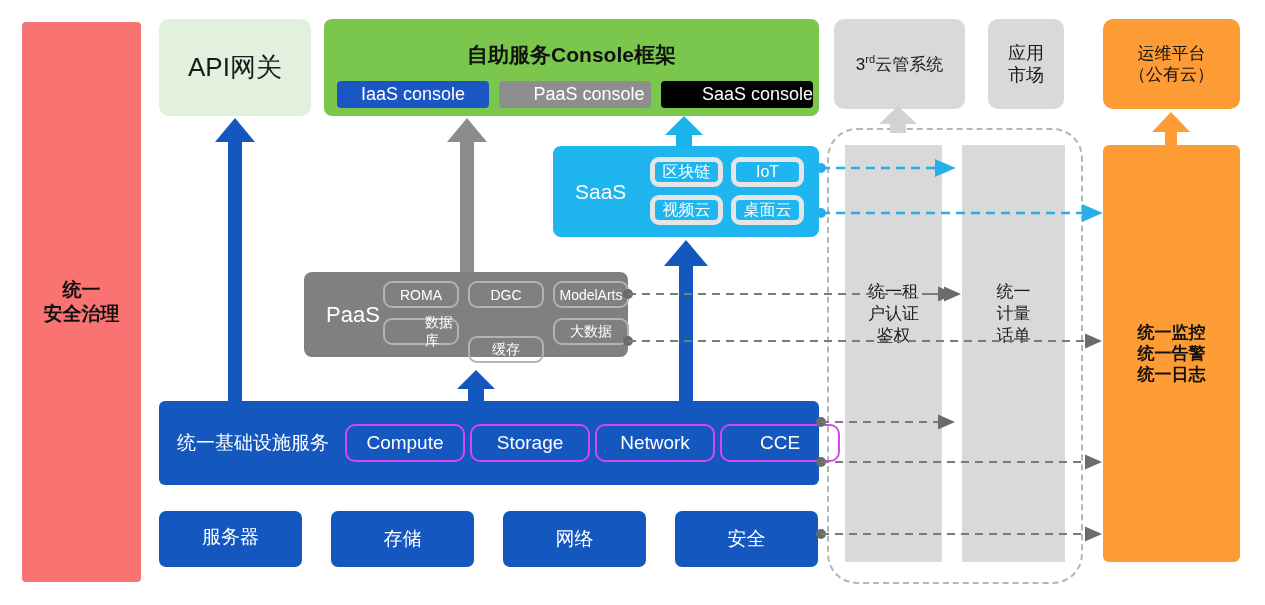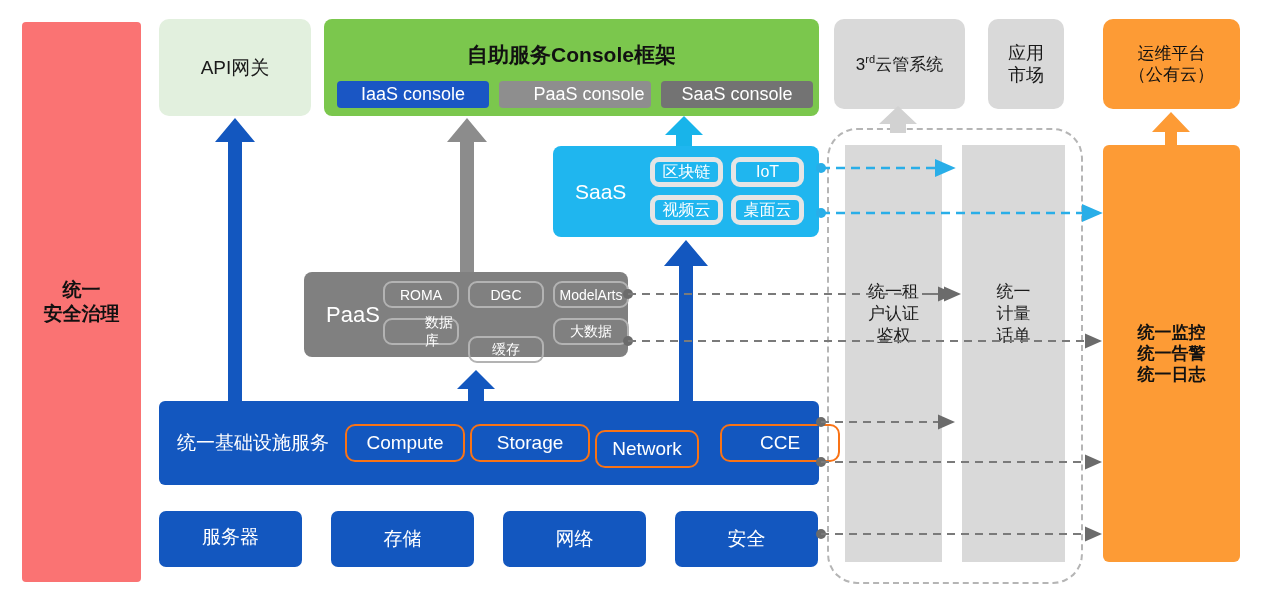--- a/index.html
+++ b/index.html
@@ -4,29 +4,29 @@
 <style>
   html,body{margin:0;padding:0;background:#ffffff;}
   body{font-family:"Liberation Sans","DejaVu Sans",sans-serif;}
   #stage{position:relative;width:1265px;height:605px;background:#fff;overflow:hidden;}
   .box{position:absolute;box-sizing:border-box;display:flex;align-items:center;justify-content:center;text-align:center;line-height:1.25;}
 
   
   .red-panel{background:#fa7373;border-radius:4px;color:#111;font-size:19px;font-weight:700;}
 
   
-  .apigw{background:#e2f0de;border-radius:10px;color:#1a1a1a;font-size:19px;}
+  .apigw{background:#e2f0de;border-radius:10px;color:#1a1a1a;font-size:26px;}
 
   
   .console-frame{background:#7bc74d;border-radius:8px;}
   .console-title{position:absolute;left:0;right:0;top:22px;text-align:center;color:#111;font-size:21px;font-weight:700;}
   .chip{position:absolute;box-sizing:border-box;display:flex;align-items:center;justify-content:center;color:#fff;font-size:18px;border-radius:4px;}
   .chip.iaas{background:#1a56c4;}
   .chip.paas{background:#8e8e8e;}
-  .chip.saas{background:#737373;}
+  .chip.saas{background:#000000;justify-content:flex-end;}
 
   
   .grey-box{background:#d9d9d9;border-radius:10px;color:#1a1a1a;font-size:17px;}
   .grey-box.small{font-size:18px;}
 
   
   .orange-box{background:#fd9b35;border-radius:6px;color:#111;font-size:17px;font-weight:700;}
   .orange-box.ops{border-radius:10px;font-weight:400;font-size:17px;}
 
   
@@ -35,21 +35,21 @@
   .pill{position:absolute;box-sizing:border-box;display:flex;align-items:center;justify-content:center;border:5px solid #e5e5e5;border-radius:9px;color:#fff;font-size:16px;}
 
   
   .paas-block{background:#808080;border-radius:8px;}
   .paas-label{position:absolute;left:22px;top:50%;transform:translateY(-50%);color:#fff;font-size:22px;}
   .ppill{position:absolute;box-sizing:border-box;display:flex;align-items:center;justify-content:center;border:2px solid #b3b3b3;border-radius:9px;color:#fff;font-size:14px;}
 
   
   .infra-bar{background:#1357bf;border-radius:6px;}
   .infra-label{position:absolute;left:18px;top:50%;transform:translateY(-50%);color:#fff;font-size:19px;}
-  .ipill{position:absolute;box-sizing:border-box;display:flex;align-items:center;justify-content:center;border:2px solid #f97316;border-radius:10px;color:#fff;font-size:19px;}
+  .ipill{position:absolute;box-sizing:border-box;display:flex;align-items:center;justify-content:center;border:2px solid #d946ef;border-radius:10px;color:#fff;font-size:19px;}
 
   
   .blue-box{background:#1357bf;border-radius:7px;color:#fff;font-size:19px;}
 
   
   .dashed-container{position:absolute;box-sizing:border-box;border:2.5px dashed #b5b5b5;border-radius:30px;}
 
   
   .grey-col{position:absolute;background:#d9d9d9;box-sizing:border-box;}
   .grey-col-text{position:absolute;left:0;right:0;text-align:center;color:#1a1a1a;font-size:17px;line-height:1.3;}
@@ -169,21 +169,21 @@
   </div>
 
   <div class="infra-bar" style="position:absolute;left:159px;top:401px;width:660px;height:84px;">
     <div class="infra-label">统一基础设施服务</div>
     <div class="ipill" style="left:186px;top:23px;width:120px;height:38px;">
       <span>Compute</span>
     </div>
     <div class="ipill" style="left:311px;top:23px;width:120px;height:38px;">
       <span>Storage</span>
     </div>
-    <div class="ipill" style="left:436px;top:29px;width:104px;height:38px;">
+    <div class="ipill" style="left:436px;top:23px;width:120px;height:38px;">
       <span>Network</span>
     </div>
     <div class="ipill" style="left:561px;top:23px;width:120px;height:38px;">
       <span>CCE</span>
     </div>
   </div>
 
   <div class="box blue-box" style="left:159px;top:511px;width:143px;height:56px;font-family:Liberation Mono, monospace;">
     <span>服务器</span>
   </div>

